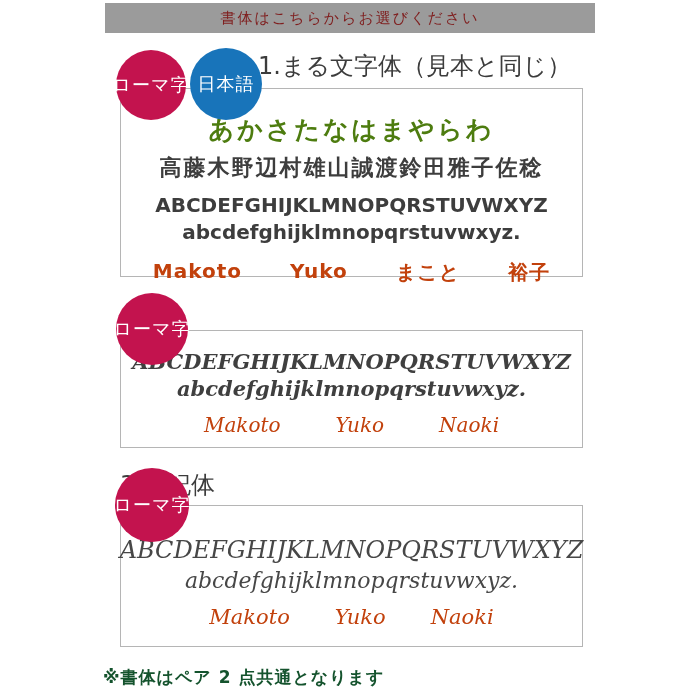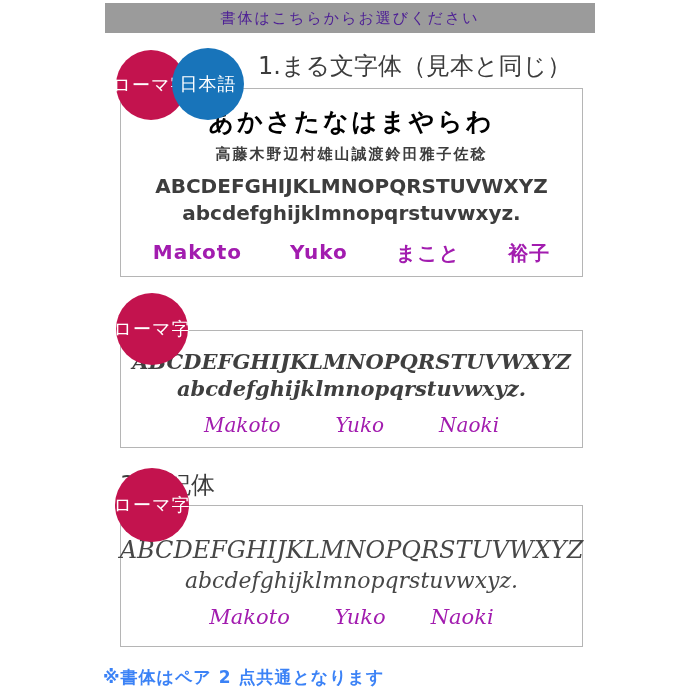--- a/index.html
+++ b/index.html
@@ -13,21 +13,21 @@
     color: #3d3d3d;
   }
 
   
   .header-bar {
     position: absolute;
     left: 105px; top: 3px;
     width: 490px; height: 30px;
     background: #9b9b9b;
     display: flex; align-items: center; justify-content: center;
-    color: #4c1d95;
+    color: #7f1d1d;
     font-size: 15px;
     letter-spacing: 2px;
   }
 
   
   .sample-box {
     position: absolute;
     background: #ffffff;
     border: 1px solid #b5b5b5;
     z-index: 1;
@@ -57,51 +57,51 @@
     border-radius: 50%;
     display: flex; align-items: center; justify-content: center;
     color: #ffffff;
     font-size: 18px;
     letter-spacing: 1px;
     white-space: nowrap;
   }
   .badge.red  { background: #c3134e; }
   .badge.blue { background: #1874ba; }
   #badge-romaji-1  { left: 116px; top: 50px;  width: 70px; height: 70px; z-index: 2; }
-  #badge-nihongo-1 { left: 172px; top: 48px;  width: 72px; height: 72px; z-index: 3; }
+  #badge-nihongo-1 { left: 190px; top: 48px;  width: 72px; height: 72px; z-index: 3; }
   #badge-romaji-2  { left: 116px; top: 293px; width: 72px; height: 72px; z-index: 2; }
   #badge-romaji-3  { left: 115px; top: 468px; width: 74px; height: 74px; z-index: 2; }
 
   
   .maru-hiragana {
-    margin-top: 16px;
+    margin-top: 24px;
     font-size: 25px; font-weight: bold;
     letter-spacing: 3px;
-    color: #000000;
+    color: #4d7c0f;
     white-space: nowrap;
   }
   .maru-kanji {
     margin-top: 7px;
-    font-size: 15px; font-weight: bold;
+    font-size: 22px; font-weight: bold;
     letter-spacing: 2px;
     color: #3d3d3d;
     white-space: nowrap;
   }
   .maru-upper, .maru-lower {
     font-family: "DejaVu Sans", sans-serif;
     font-weight: bold;
     font-size: 20px;
     color: #3d3d3d;
     white-space: nowrap;
   }
   .maru-upper { margin-top: 10px; }
   .maru-lower { margin-top: 3px; }
   .names-row {
     display: flex;
-    color: #a21caf;
+    color: #c2410c;
     white-space: nowrap;
   }
   .names-row.maru {
     margin-top: 15px;
     gap: 48px;
     font-size: 20px; font-weight: bold;
     letter-spacing: 1px;
   }
 
   
@@ -146,21 +146,21 @@
     font-style: italic;
     font-size: 21px;
   }
 
   
   .footer-note {
     position: absolute;
     left: 103px; top: 666px;
     font-size: 17px;
     font-weight: bold;
-    color: #3b82f6;
+    color: #14532d;
     letter-spacing: 1px;
     white-space: nowrap;
   }
 </style>
 </head>
 <body>
 
 <div id="canvas">
 
   <div class="header-bar">

